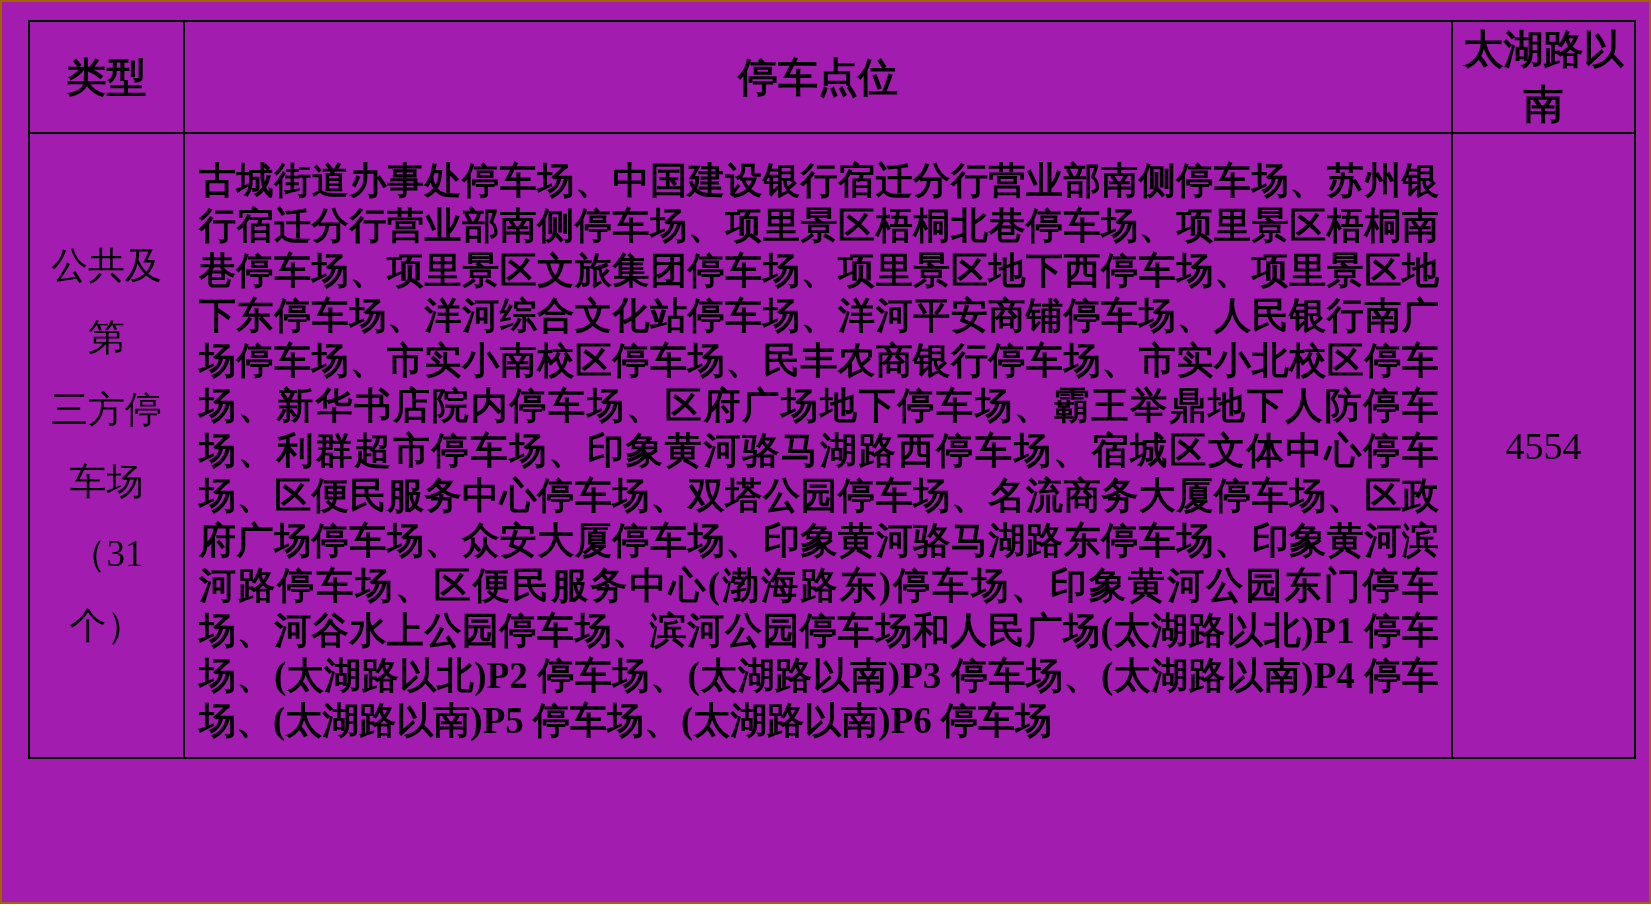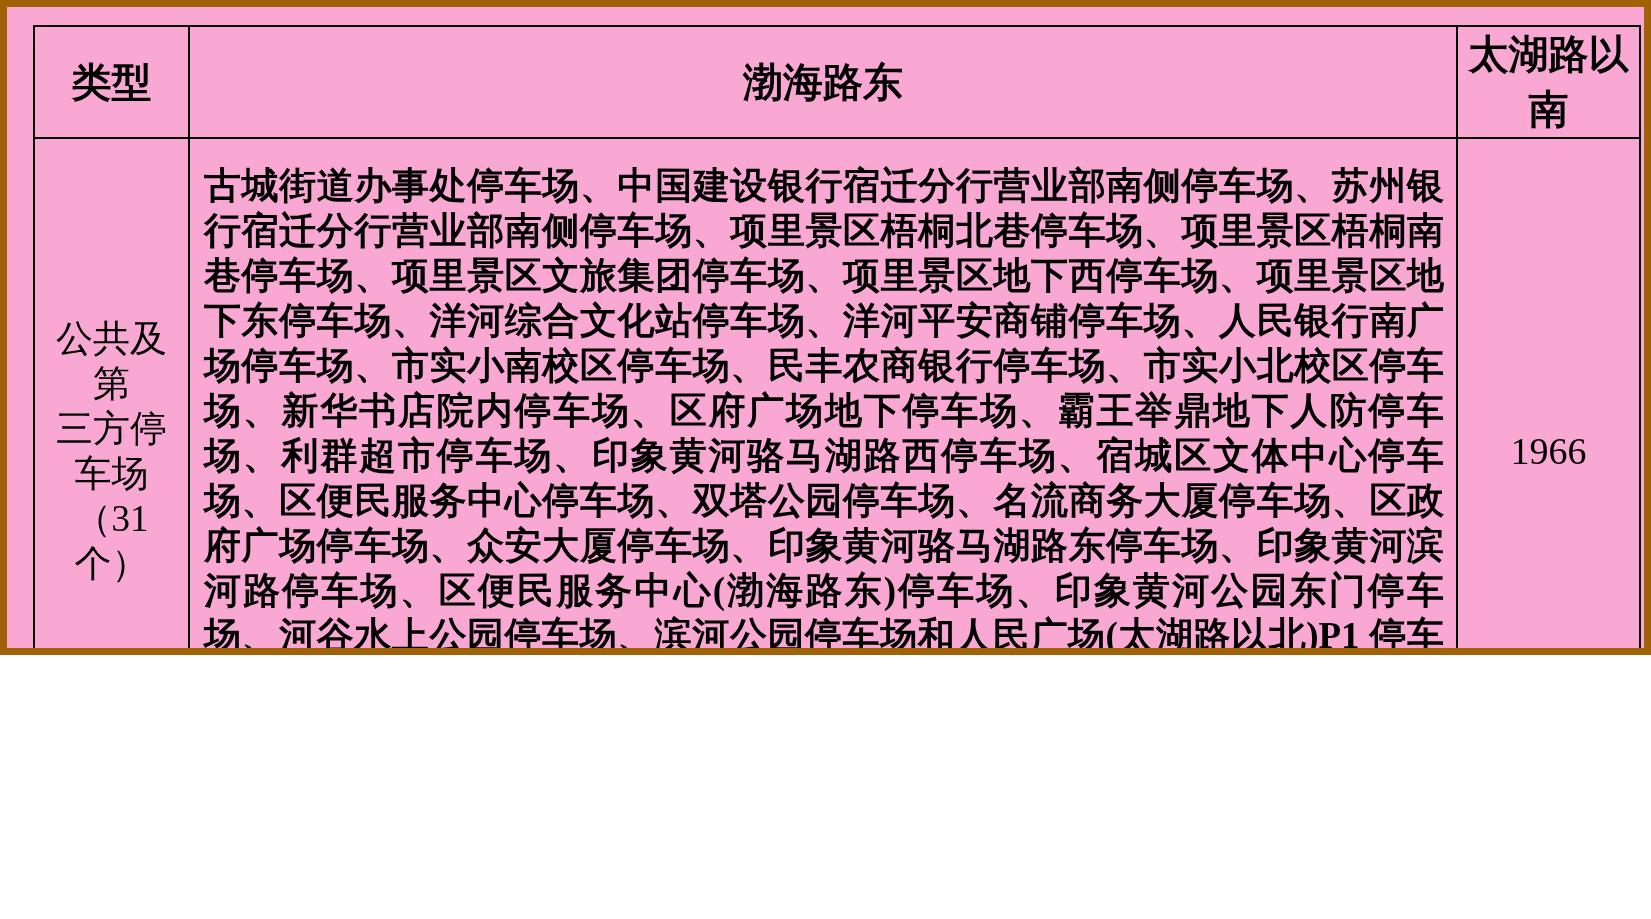--- a/index.html
+++ b/index.html
@@ -3,24 +3,24 @@
 <meta charset="utf-8">
 <style>
   html, body {
     margin: 0;
     padding: 0;
     background: #ffffff;
   }
   .page {
     position: relative;
     width: 1651px;
-    height: 655px;
-    background: #f9a8d4;
+    height: 904px;
+    background: #a21caf;
     box-sizing: border-box;
-    border: 7px solid #a16207;
+    border: 2px solid #a16207;
     overflow: hidden;
     color: #000000;
   }
   table.tbl {
     position: absolute;
     left: 26px;
     top: 18px;
     width: 1606px;
     border-collapse: collapse;
     table-layout: fixed;
@@ -37,21 +37,21 @@
     font-weight: 700;
     font-size: 40px;
     height: 66px;
     text-align: center;
     vertical-align: middle;
     padding: 0;
   }
   .type-cell {
     font-family: "Liberation Serif", serif;
     font-size: 37px;
-    line-height: 45px;
+    line-height: 72px;
     text-align: center;
     vertical-align: middle;
     padding: 0 4px;
   }
   .loc-cell {
     font-family: "Liberation Serif", serif;
     font-size: 37px;
     line-height: 45px;
     vertical-align: top;
     text-align: justify;
@@ -74,30 +74,30 @@
 <div class="page">
   <table class="tbl">
     <colgroup>
       <col class="c1">
       <col class="c2">
       <col class="c3">
     </colgroup>
     <thead>
       <tr>
         <th>类型</th>
-        <th>渤海路东</th>
+        <th>停车点位</th>
         <th>太湖路以南</th>
       </tr>
     </thead>
     <tbody>
       <tr>
         <td class="type-cell">
           <div>公共及第</div>
           <div>三方停</div>
           <div>车场</div>
           <div>（31 个）</div>
         </td>
         <td class="loc-cell">古城街道办事处停车场、中国建设银行宿迁分行营业部南侧停车场、苏州银行宿迁分行营业部南侧停车场、项里景区梧桐北巷停车场、项里景区梧桐南巷停车场、项里景区文旅集团停车场、项里景区地下西停车场、项里景区地下东停车场、洋河综合文化站停车场、洋河平安商铺停车场、人民银行南广场停车场、市实小南校区停车场、民丰农商银行停车场、市实小北校区停车场、新华书店院内停车场、区府广场地下停车场、霸王举鼎地下人防停车场、利群超市停车场、印象黄河骆马湖路西停车场、宿城区文体中心停车场、区便民服务中心停车场、双塔公园停车场、名流商务大厦停车场、区政府广场停车场、众安大厦停车场、印象黄河骆马湖路东停车场、印象黄河滨河路停车场、区便民服务中心(渤海路东)停车场、印象黄河公园东门停车场、河谷水上公园停车场、滨河公园停车场和人民广场(太湖路以北)P1 停车场、(太湖路以北)P2 停车场、(太湖路以南)P3 停车场、(太湖路以南)P4 停车场、(太湖路以南)P5 停车场、(太湖路以南)P6 停车场</td>
-        <td class="count-cell">1966</td>
+        <td class="count-cell">4554</td>
       </tr>
     </tbody>
   </table>
 </div>
 
 </body></html>

